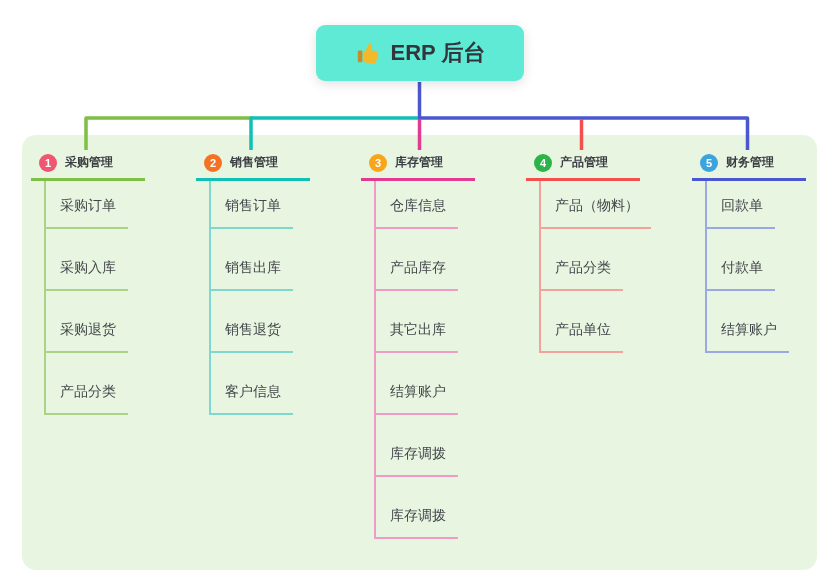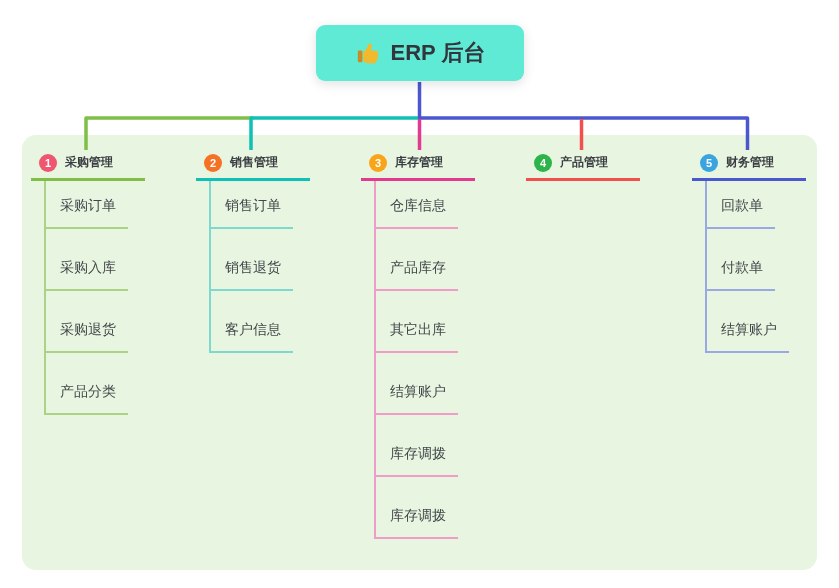--- a/index.html
+++ b/index.html
@@ -91,20 +91,23 @@
 <div class="branch b2">
   <div class="branch-title">
     <span class="badge">2</span>
     <span class="title-label">销售管理</span>
   </div>
   <div class="children">
     <div class="child">
         <span class="child-label">销售订单</span>
       </div>
     <div class="child">
+        <span class="child-label">销售出库</span>
+      </div>
+    <div class="child">
         <span class="child-label">销售退货</span>
       </div>
     <div class="child">
         <span class="child-label">客户信息</span>
       </div>
   </div>
 </div>
 
 <div class="branch b3">
   <div class="branch-title">
@@ -131,20 +134,31 @@
         <span class="child-label">库存调拨</span>
       </div>
   </div>
 </div>
 
 <div class="branch b4">
   <div class="branch-title">
     <span class="badge">4</span>
     <span class="title-label">产品管理</span>
   </div>
+  <div class="children">
+    <div class="child">
+        <span class="child-label">产品（物料）</span>
+      </div>
+    <div class="child">
+        <span class="child-label">产品分类</span>
+      </div>
+    <div class="child">
+        <span class="child-label">产品单位</span>
+      </div>
+  </div>
 </div>
 
 <div class="branch b5">
   <div class="branch-title">
     <span class="badge">5</span>
     <span class="title-label">财务管理</span>
   </div>
   <div class="children">
     <div class="child">
         <span class="child-label">回款单</span>

